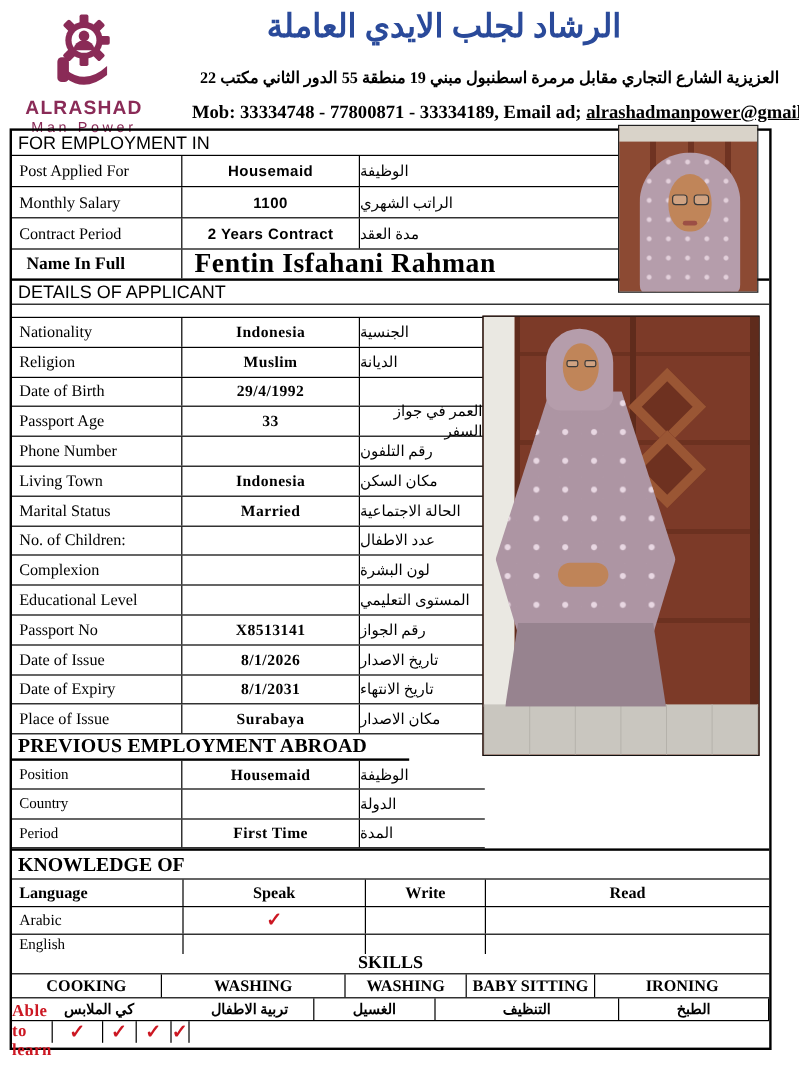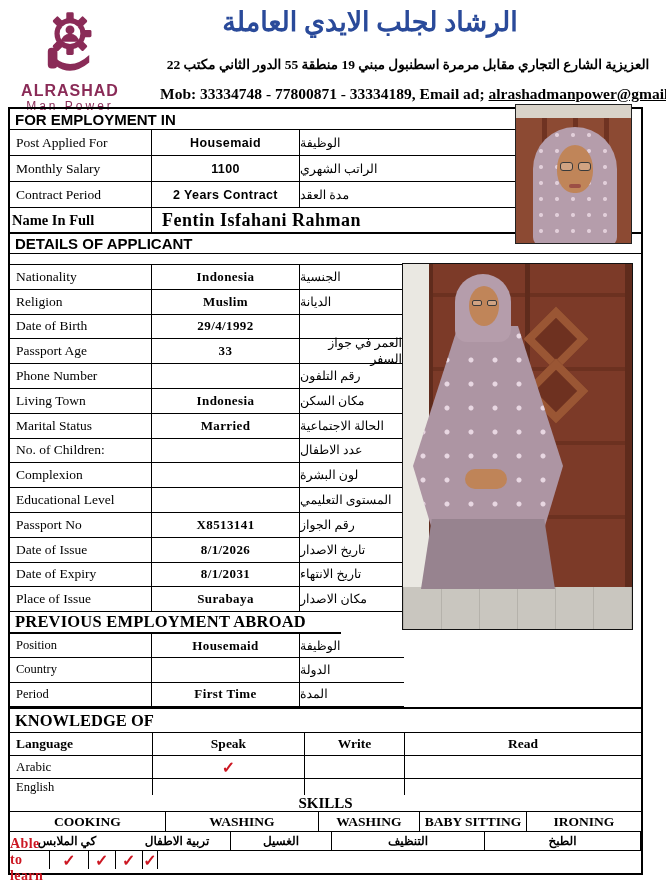--- a/index.html
+++ b/index.html
@@ -21,38 +21,38 @@
   .mobline { position:absolute; left:116px; top:85px; width:548px; font-weight:bold;
              font-size:15.5px; white-space:nowrap;padding-left:44px; }
   .email { text-decoration:underline; }
 
   
   .form { position:absolute; left:8px; top:107px; width:635px; height:768px;
           border:2px solid #000; }
   .abs { position:absolute; left:0; }
 
   .bar { display:flex; align-items:center; padding-left:5px; width:100%; }
-  .bar-sans  { font-family:"Liberation Sans",sans-serif; font-weight:bold; font-size:15px; }
+  .bar-sans  { font-family:"Liberation Sans",sans-serif; font-weight:normal; font-size:15px; }
   .bar-serif { font-weight:bold; font-size:16.5px; letter-spacing:0.2px; }
 
   .row { display:flex; border-bottom:1px solid #000; }
   .c { display:flex; align-items:center; }
   .lbl { width:142px; border-right:1px solid #000; padding-left:6px; font-size:13.5px; }
   .val { width:148px; border-right:1px solid #000; justify-content:center;
          font-weight:bold; font-size:13px; letter-spacing:0.4px; }
   .sans { font-family:"Liberation Sans",sans-serif; font-size:12.5px; }
   .arc { flex:1; justify-content:flex-end; padding-right:8px; direction:rtl; font-size:12.5px; }
 
   
   #bar-emp   { top:0; height:21px; width:505px; border-bottom:1px solid #000; }
   .emp-rows  { top:21px; width:505px; }
   .emp-rows .row { height:26px; }
   .name-row  { top:99px; width:505px; height:24px; display:flex; }
-  .name-lbl  { width:142px; border-right:1px solid #000; padding-left:2px; font-weight:bold; font-size:14.5px; }
-  .name-val  { flex:1; padding-left:10px; font-weight:bold; font-size:18px; letter-spacing:0.5px; }
+  .name-lbl  { width:142px; border-right:1px solid #000; padding-left:12px; font-weight:bold; font-size:14.5px; }
+  .name-val  { flex:1; padding-left:10px; font-weight:bold; font-size:23px; letter-spacing:0.5px; }
   #bar-details { top:123px; height:22px; width:631px; border-top:2px solid #000; border-bottom:1px solid #000; }
 
   
   .det-table { top:155px; width:396px; border-top:1px solid #000; }
   .det-table .row { height:24.8px; }
   .det-table .arc { padding-right:4px; }
 
   
   #bar-prev  { top:502px; height:23px; width:331px; border-bottom:2px solid #000; }
   .prev-table{ top:525px; width:394px; }
@@ -77,21 +77,21 @@
   .k3 { width:100px; border-right:1px solid #000; justify-content:center; }
   .k4 { flex:1; justify-content:center; }
 
   
   #skills-title { top:686px; height:17px; width:631px; border-bottom:1px solid #000;
                   justify-content:center; padding-left:0; font-weight:bold; font-size:15px; display:flex; align-items:center; }
   .sk-table { top:703px; width:631px; }
   .sk-table .row.hdr { height:20px; font-weight:bold; font-size:13.5px; }
   .sk-table .row.ara { height:19px; font-weight:bold; font-size:12px; direction:rtl; }
   .sk-table .row.val { height:18px; border-bottom:none; }
-  .s1 { width:156px; border-right:1px solid #000; justify-content:center; }
+  .s1 { width:125px; border-right:1px solid #000; justify-content:center; }
   .s2 { width:153px; border-right:1px solid #000; justify-content:center; }
   .s3 { width:101px; border-right:1px solid #000; justify-content:center; }
   .s4 { width:107px; border-right:1px solid #000; justify-content:center; }
   .s5 { flex:1; justify-content:center; }
   .check { color:#cc1722; font-weight:bold; font-size:16px; }
   .redtext { color:#cc1722; font-weight:bold; font-size:14px; }
 
   
   .headshot { position:absolute; left:515px; top:104px; width:117px; height:140px;
               border:1px solid #222; overflow:hidden;

